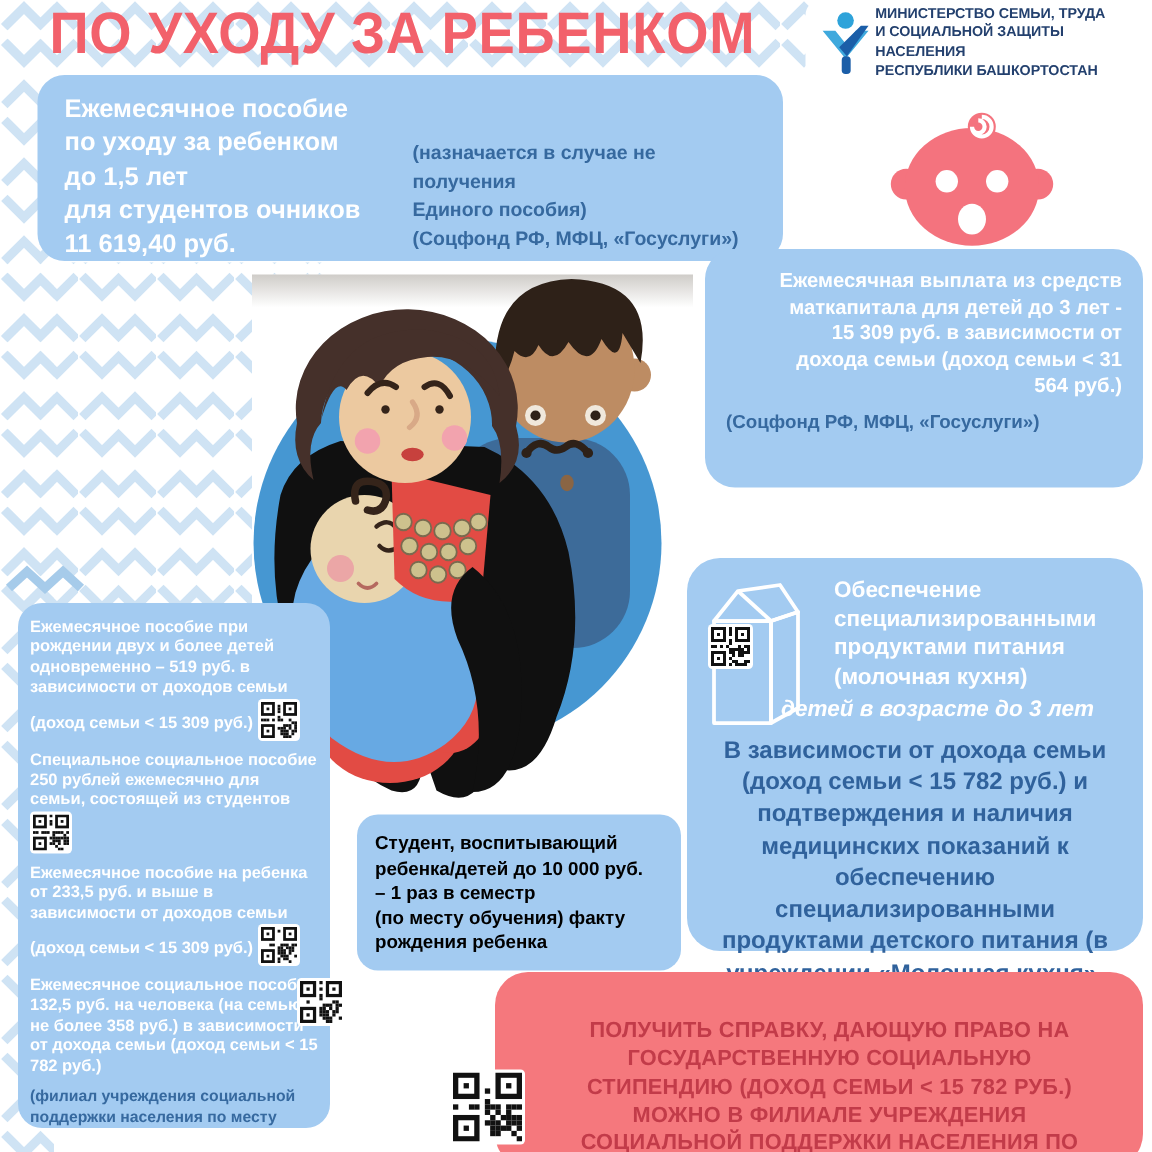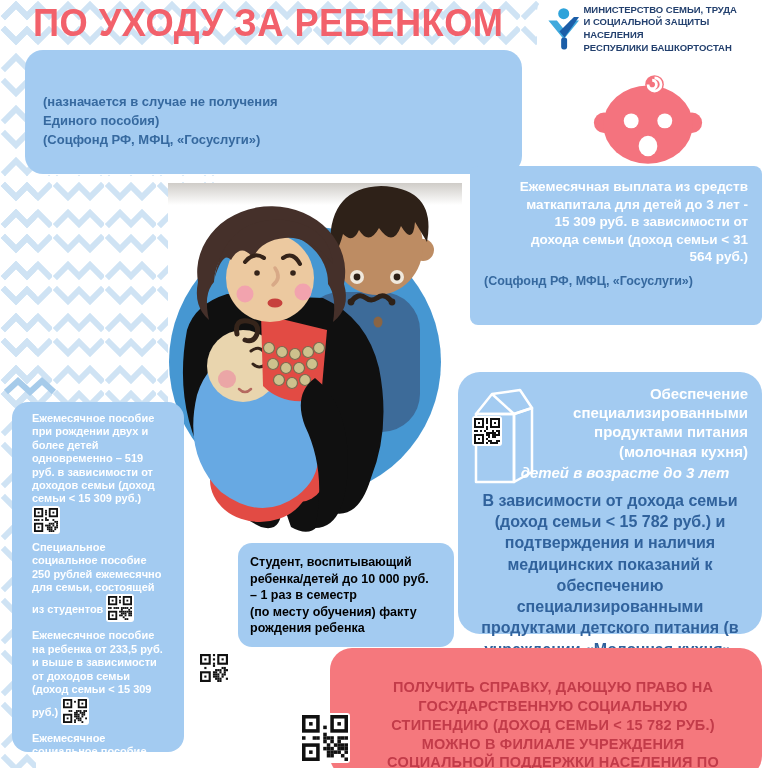--- a/index.html
+++ b/index.html
@@ -11,32 +11,32 @@
          transform-origin:0 50%;}
   .logo-card{position:absolute;left:537px;top:0;width:231px;height:58px;background:#fff;
              border-radius:10px;z-index:3;display:flex;align-items:center;gap:1px;
              box-sizing:border-box;padding:1px 8px;}
   .logo-text{font-size:9.5px;font-weight:bold;color:#23406e;line-height:1.32;white-space:pre-line;}
   .box{position:absolute;background:#a3cbf1;box-sizing:border-box;z-index:2;}
   .top-box{left:25px;top:50px;width:497px;height:124px;border-radius:18px;padding:12px 14px 10px 18px;display:flex;}
   .top-main{width:232px;color:#fff;font-weight:bold;font-size:17px;line-height:1.32;white-space:pre-line;}
   .top-note{flex:1;color:#36699f;font-weight:bold;font-size:13px;line-height:1.45;white-space:pre-line;padding-top:3px;margin-top:28px;}
   .baby-icon{position:absolute;left:592px;top:72px;z-index:2;}
-  .mat-box{left:470px;top:166px;width:292px;height:159px;border-radius:8px;padding:12px 14px 10px 14px;}
+  .mat-box{left:470px;top:166px;width:292px;height:159px;border-radius:20px;padding:12px 14px 10px 14px;}
   .mat-main{color:#fff;font-weight:bold;font-size:13.5px;line-height:1.3;text-align:right;padding-left:34px;}
   .mat-channels{color:#36699f;font-weight:bold;font-size:12.5px;margin-top:8px;}
   .illustration{position:absolute;left:165px;top:180px;z-index:1;}
-  .benefits-box{left:12px;top:402px;width:172px;height:350px;border-radius:16px;
-                padding:10px 20px;overflow:hidden;}
+  .benefits-box{left:12px;top:402px;width:208px;height:350px;border-radius:16px;
+                padding:10px 8px;overflow:hidden;}
   .benefit{color:#fff;font-weight:bold;font-size:11px;line-height:1.22;margin-bottom:7px;}
   .benefits-note{color:#36699f;font-weight:bold;font-size:10.5px;line-height:1.3;margin-top:3px;}
   .student-box{left:238px;top:543px;width:216px;height:104px;border-radius:14px;padding:11px 12px;}
   .student-text{color:#000000;font-weight:bold;font-size:12.5px;line-height:1.32;white-space:pre-line;}
   .milk-box{left:458px;top:372px;width:304px;height:262px;border-radius:22px;padding:12px 14px;}
-  .milk-title{color:#fff;font-weight:bold;font-size:15px;line-height:1.28;text-align:right;
+  .milk-title{color:#fff;font-weight:bold;font-size:15px;line-height:1.28;text-align:left;
               white-space:pre-line;margin-left:84px;}
   .milk-subtitle{color:#fff;font-weight:bold;font-size:15px;text-align:center;margin:3px 0 9px 30px;font-style:italic;}
   .milk-body{color:#30629c;font-weight:bold;font-size:16px;line-height:1.33;text-align:center;margin:0 2px;}
   .carton{position:absolute;left:10px;top:10px;}
   .stipend-box{left:330px;top:648px;width:432px;height:130px;border-radius:22px;background:#f5787d;
                padding:30px 26px 10px 40px;}
   .stipend-text{color:#c23b49;font-weight:800;font-size:14.5px;line-height:1.3;text-align:center;
                 letter-spacing:.2px;}
   .qr{display:inline-block;background:#fff;padding:2px;border-radius:3px;line-height:0;vertical-align:-7px;}
   .qr-abs{position:absolute;z-index:4;}
@@ -69,20 +69,25 @@
       <polygon points="4,16 22,38 40,16 30,16 22,26 14,16" fill="#3fa9dd"></polygon>
       <polygon points="40,12 23,36 17,29 34,12" fill="#1b5ea8"></polygon>
       <rect x="19" y="36" width="7" height="14" rx="3" fill="#1b5ea8"></rect>
     </svg>
     <div class="logo-text">МИНИСТЕРСТВО СЕМЬИ, ТРУДА
 И СОЦИАЛЬНОЙ ЗАЩИТЫ НАСЕЛЕНИЯ
 РЕСПУБЛИКИ БАШКОРТОСТАН</div>
   </div>
 
   <div class="box top-box">
+    <div class="top-main">Ежемесячное пособие
+по уходу за ребенком
+до 1,5 лет
+для студентов очников
+11 619,40 руб.</div>
     <div class="top-note">(назначается в случае не получения
 Единого пособия)
 (Соцфонд РФ, МФЦ, «Госуслуги»)</div>
   </div>
 
   <svg class="baby-icon" width="112" height="94" viewBox="0 0 120 100">
     <circle cx="13" cy="54" r="11" fill="#f4737e"></circle>
     <circle cx="107" cy="54" r="11" fill="#f4737e"></circle>
     <circle cx="67" cy="13" r="10" fill="#f4737e"></circle>
     <ellipse cx="60" cy="56" rx="48" ry="42" fill="#f4737e"></ellipse>

